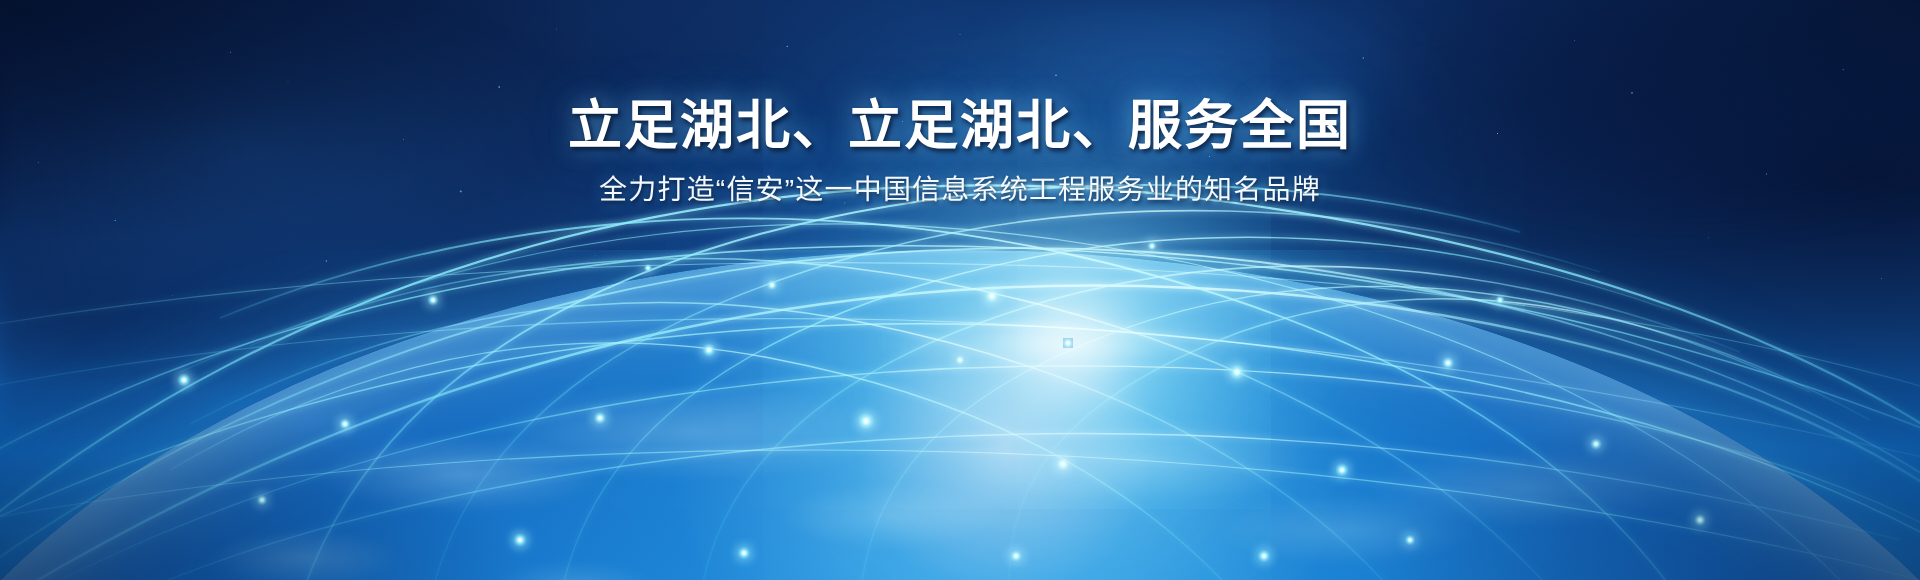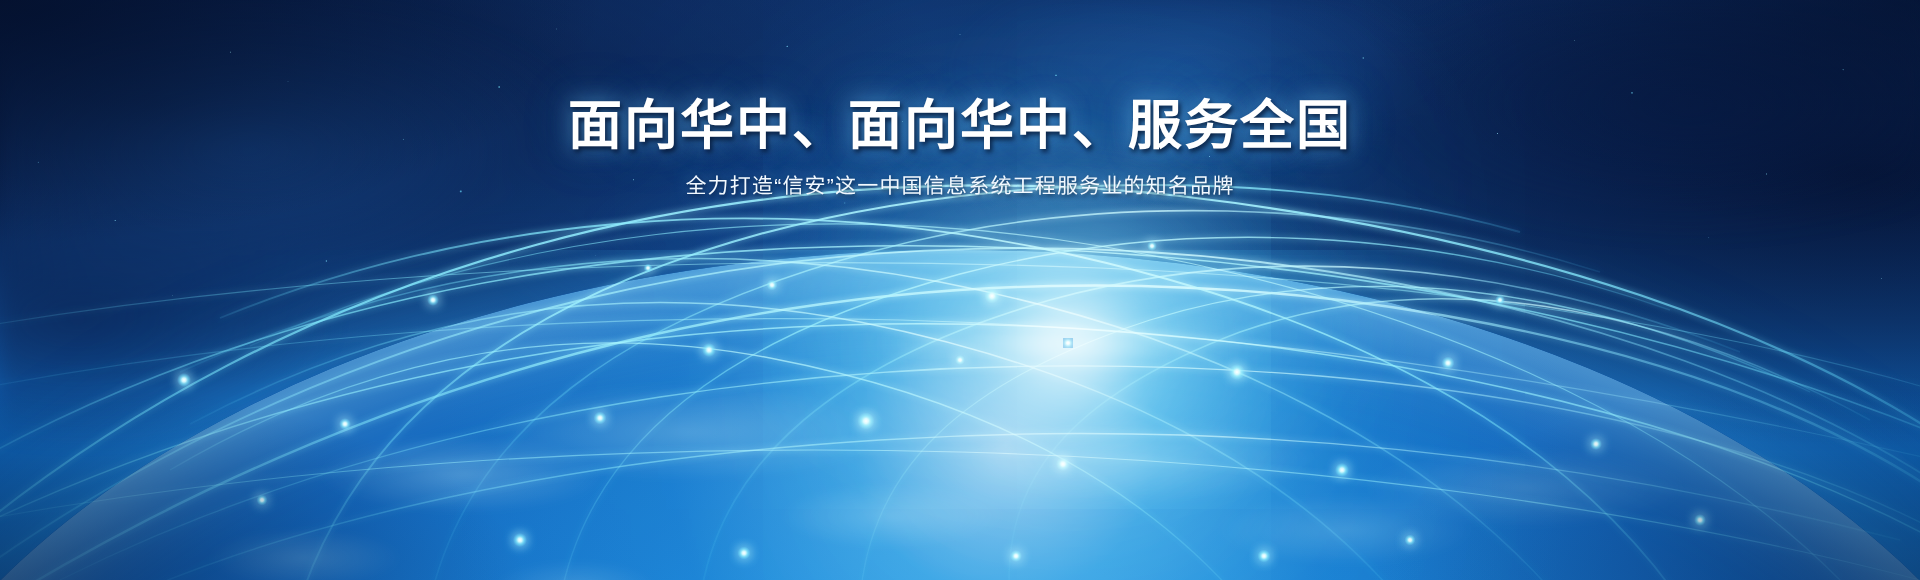--- a/index.html
+++ b/index.html
@@ -211,21 +211,21 @@
     letter-spacing: 2px;
     color: #ffffff;
     text-shadow:
       2px 3px 5px rgba(2,16,45,0.85),
       0 0 22px rgba(120,210,255,0.55),
       0 0 48px rgba(60,165,245,0.35);
     white-space: nowrap;
   }
   #subhead {
     margin: 18px 0 0 0;
-    font-size: 21px;
+    font-size: 28px;
     line-height: 1.3;
     font-weight: 400;
     letter-spacing: 1.2px;
     color: #f2f9ff;
     text-shadow:
       1px 2px 4px rgba(2,16,45,0.8),
       0 0 16px rgba(120,210,255,0.45);
     white-space: nowrap;
   }
 </style>
@@ -340,17 +340,17 @@
     </g>
   </svg>
 
   <div id="glow-halo"></div>
   <div id="glow-streak"></div>
   <div id="glow-core"></div>
 
   <div class="layer" id="vignette"></div>
 
   <div id="copy-block">
-    <h1 id="headline">面向华中、面向华中、服务全国</h1>
+    <h1 id="headline">立足湖北、立足湖北、服务全国</h1>
     <p id="subhead">全力打造“信安”这一中国信息系统工程服务业的知名品牌</p>
   </div>
 
 </div>
 
 </body></html>

